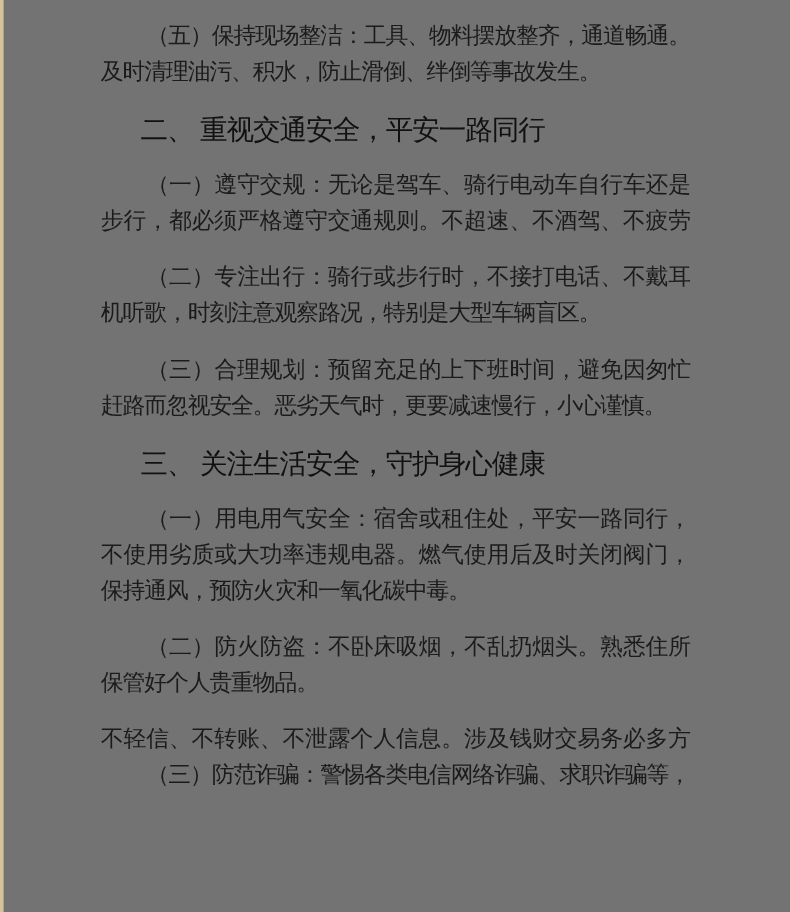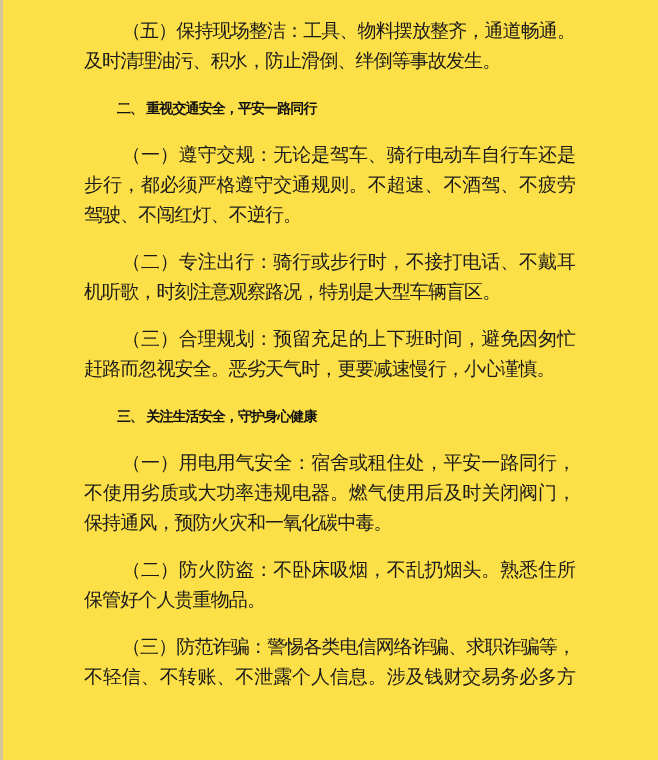--- a/index.html
+++ b/index.html
@@ -11,21 +11,21 @@
     width: 658px;
     height: 760px;
     overflow: hidden;
     position: relative;
   }
   .page {
     position: relative;
     box-sizing: border-box;
     width: 658px;
     height: 760px;
-    background: #fde047;
+    background: #737373;
     padding: 16px 83px 0 84px;
     font-family: "Liberation Serif", "DejaVu Serif", serif;
     font-size: 19px;
     letter-spacing: -0.9px;
     line-height: 30px;
     color: #1b1b1b;
   }
   .edge-strip {
     position: absolute;
     left: 0;
@@ -42,22 +42,22 @@
     text-align-last: justify;
   }
   .ln.first {
     text-indent: 2em;
   }
   .ln.last {
     text-align-last: left;
   }
   .heading {
     font-family: "Liberation Sans", "DejaVu Sans", sans-serif;
-    font-weight: bold;
-    font-size: 14px;
+    font-weight: normal;
+    font-size: 23px;
     line-height: 30px;
     text-indent: 33px;
     letter-spacing: -0.9px;
     color: #111111;
   }
 </style>
 </head>
 <body>
 
 <main class="page">
@@ -66,21 +66,20 @@
   <section class="para">
     <div class="ln first">（五）保持现场整洁：工具、物料摆放整齐，通道畅通。</div>
     <div class="ln last">及时清理油污、积水，防止滑倒、绊倒等事故发生。</div>
   </section>
 
   <h2 class="heading">二、 重视交通安全，平安一路同行</h2>
 
   <section class="para">
     <div class="ln first">（一）遵守交规：无论是驾车、骑行电动车自行车还是</div>
     <div class="ln">步行，都必须严格遵守交通规则。不超速、不酒驾、不疲劳</div>
-    <div class="ln last">驾驶、不闯红灯、不逆行。</div>
   </section>
 
   <section class="para">
     <div class="ln first">（二）专注出行：骑行或步行时，不接打电话、不戴耳</div>
     <div class="ln last">机听歌，时刻注意观察路况，特别是大型车辆盲区。</div>
   </section>
 
   <section class="para">
     <div class="ln first">（三）合理规划：预留充足的上下班时间，避免因匆忙</div>
     <div class="ln last">赶路而忽视安全。恶劣天气时，更要减速慢行，小心谨慎。</div>
@@ -93,16 +92,16 @@
     <div class="ln">不使用劣质或大功率违规电器。燃气使用后及时关闭阀门，</div>
     <div class="ln last">保持通风，预防火灾和一氧化碳中毒。</div>
   </section>
 
   <section class="para">
     <div class="ln first">（二）防火防盗：不卧床吸烟，不乱扔烟头。熟悉住所</div>
     <div class="ln last">保管好个人贵重物品。</div>
   </section>
 
   <section class="para">
+    <div class="ln">不轻信、不转账、不泄露个人信息。涉及钱财交易务必多方</div>
     <div class="ln first">（三）防范诈骗：警惕各类电信网络诈骗、求职诈骗等，</div>
-    <div class="ln">不轻信、不转账、不泄露个人信息。涉及钱财交易务必多方</div>
   </section>
 </main>
 
 </body></html>

